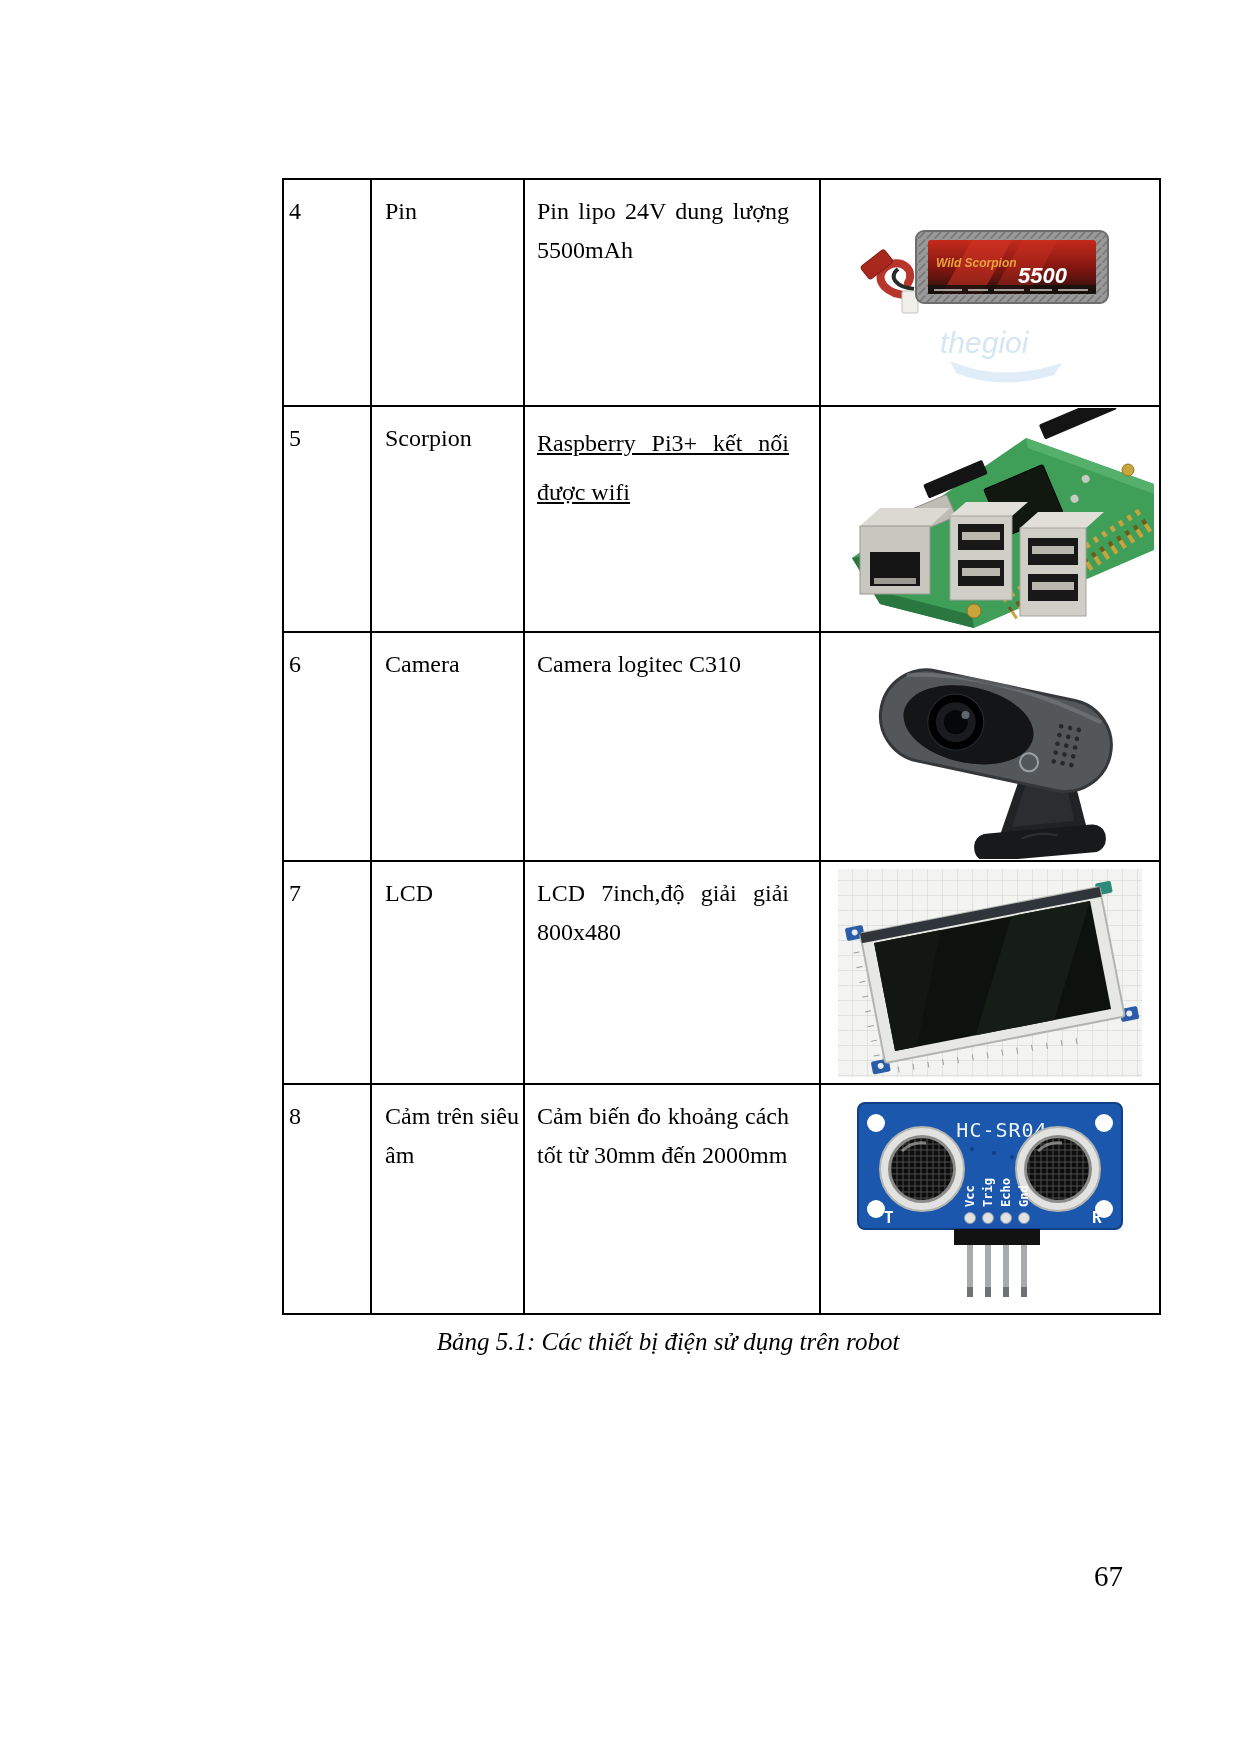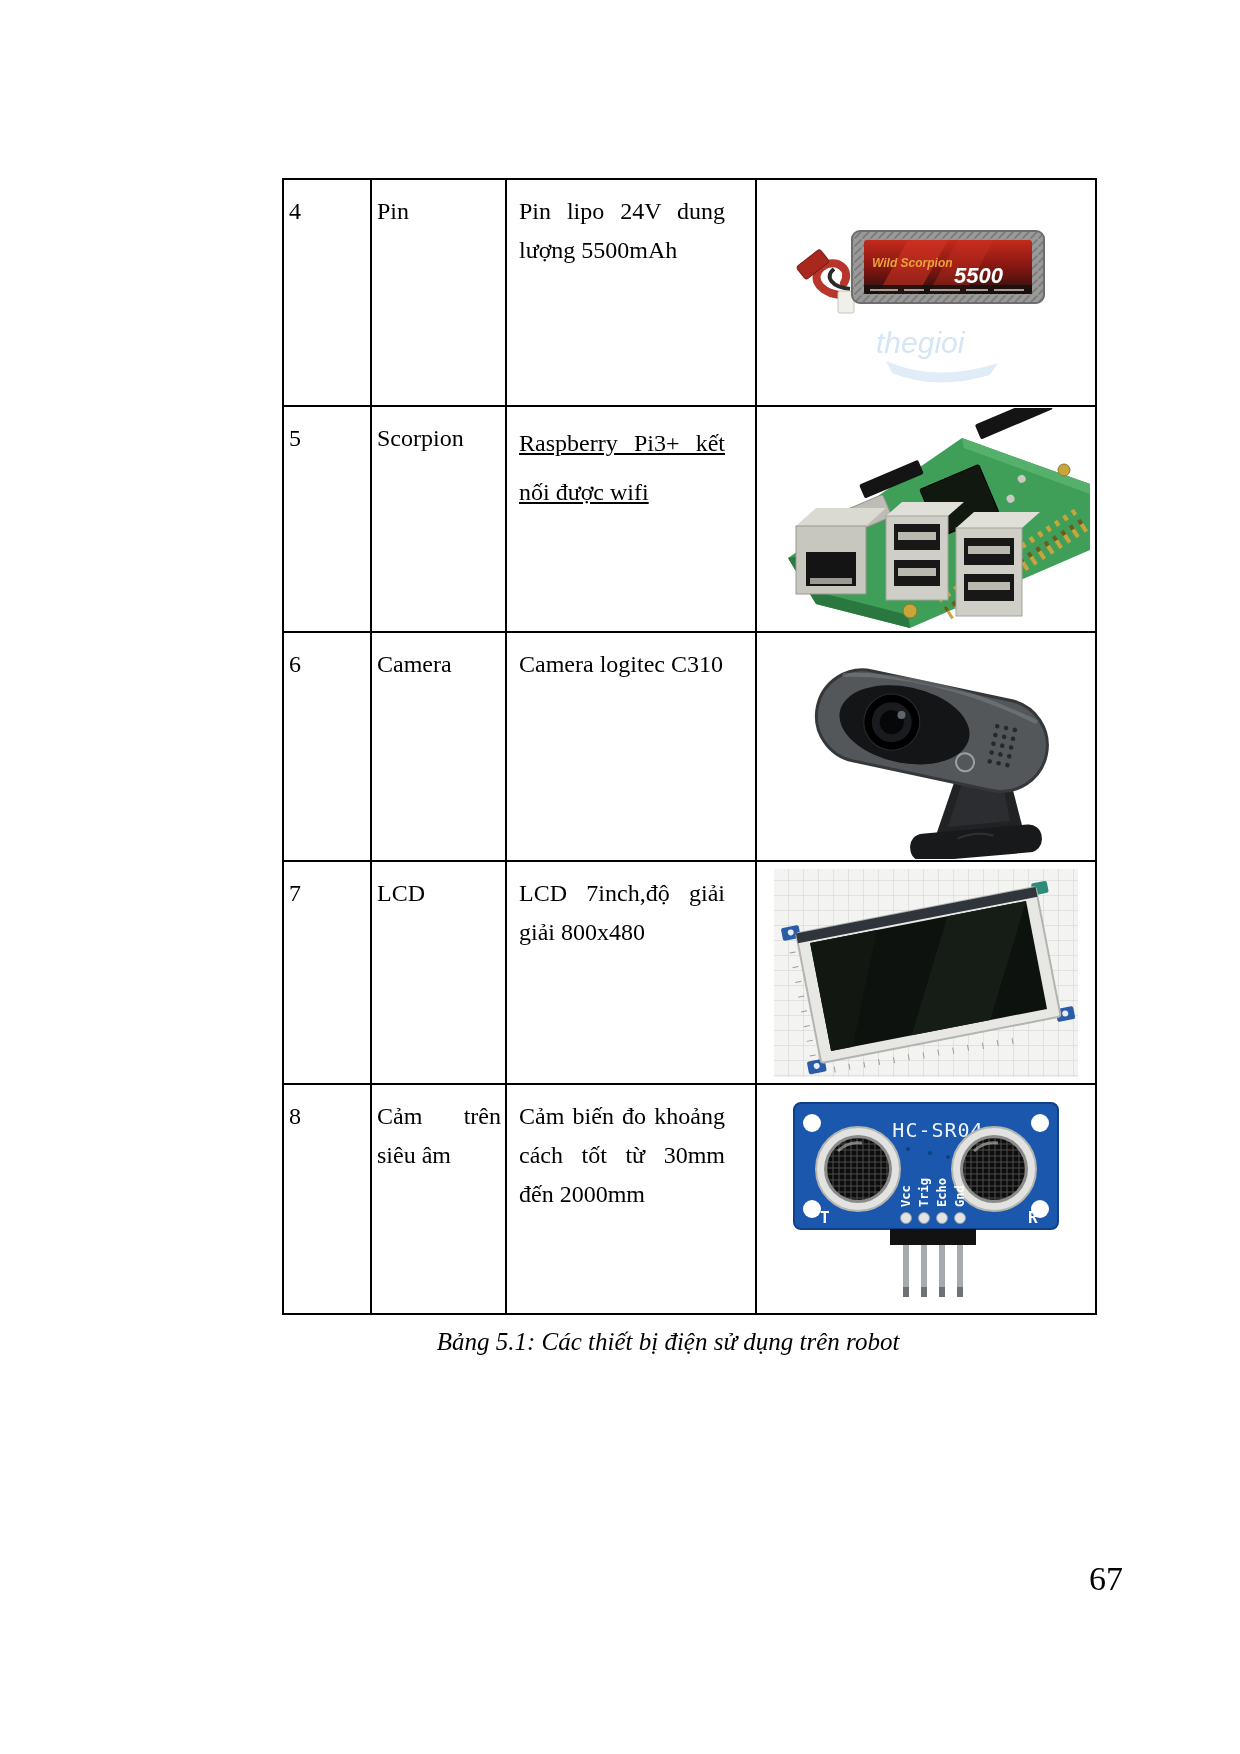--- a/index.html
+++ b/index.html
@@ -26,41 +26,41 @@
     font-size: 24px;
     line-height: 1.62;
     background: #fff;
   }
   tr.r0 { height: 227px; }
   tr.r1 { height: 226px; }
   tr.r2 { height: 229px; }
   tr.r3 { height: 223px; }
   tr.r4 { height: 230px; }
   td.col-no   { width: 88px;  padding: 12px 2px 0 5px; }
-  td.col-name { width: 135px; padding: 12px 4px 0 5px; text-align: justify; }
-  td.col-desc { width: 250px; padding: 12px 30px 0 12px; text-align: justify; }
+  td.col-name { width: 153px; padding: 12px 4px 0 13px; text-align: justify; }
+  td.col-desc { width: 296px; padding: 12px 30px 0 12px; text-align: justify; }
   td.col-img  { width: 340px; padding: 0; vertical-align: middle; text-align: center; }
   td.lh-loose { line-height: 2.05; text-decoration: underline; }
   td.one-line { white-space: nowrap; font-family: Liberation Serif, serif; }
   .col-img svg { display: inline-block; vertical-align: middle; }
   .caption {
     position: absolute;
     top: 1328px;
     left: 48px;
     width: 1240px;
     text-align: center;
     font-style: italic;
     font-size: 25px;
     color: #000;
   }
   .page-num {
     position: absolute;
     top: 1560px;
     right: 117px;
-    font-size: 34px;
+    font-size: 29px;
     color: #000;
   }
 </style>
 </head>
 <body>
 
 <div class="page">
 
   <table class="device-table">
     <tbody>

